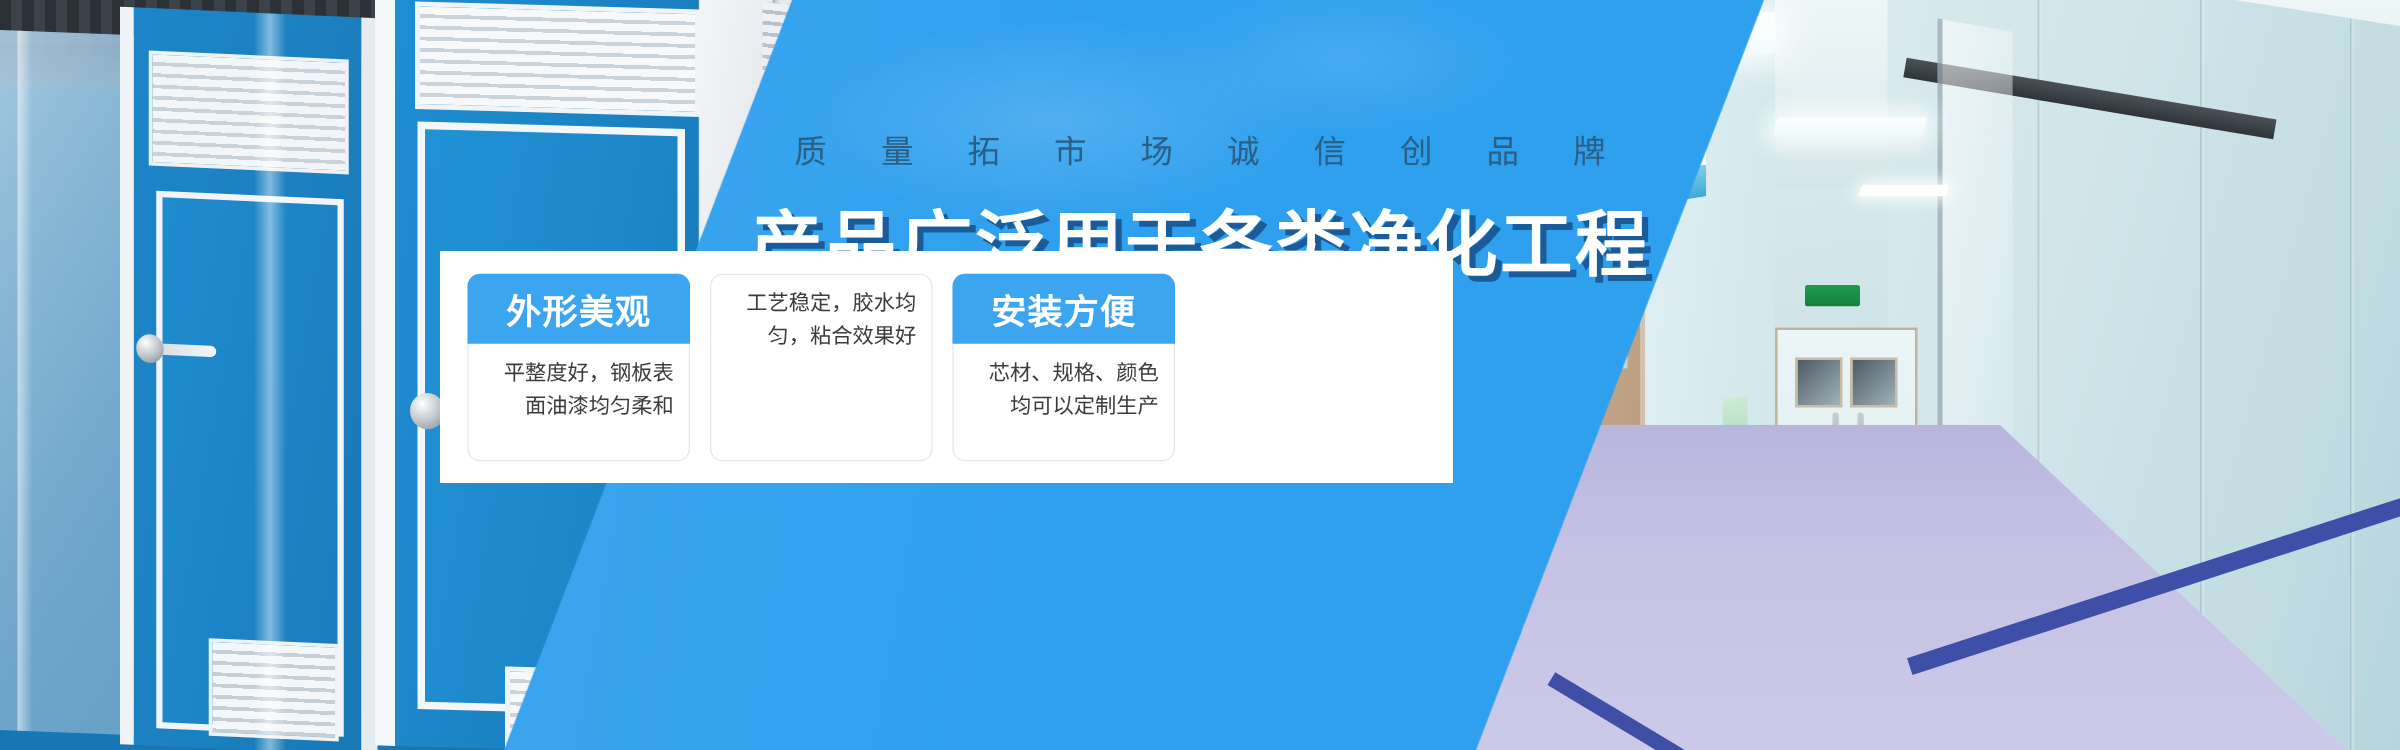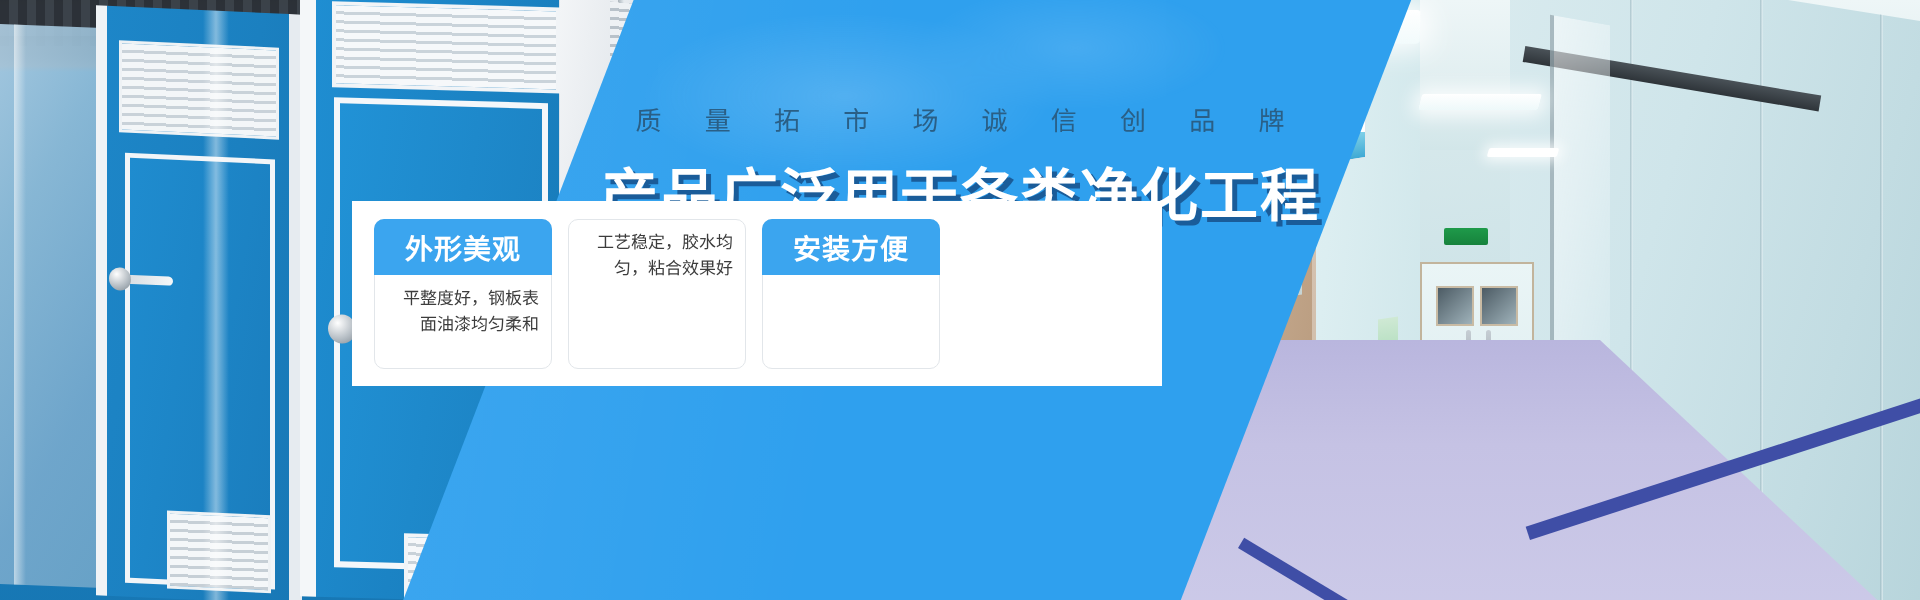--- a/index.html
+++ b/index.html
@@ -438,18 +438,19 @@
       <div class="card-title">外形美观</div>
       <div class="card-body">平整度好，钢板表面油漆均匀柔和</div>
     </div>
 
     <div class="card">
       <div class="card-body">工艺稳定，胶水均匀，粘合效果好</div>
     </div>
 
     <div class="card">
       <div class="card-title">安装方便</div>
+      <div class="card-body">芯材、规格、颜色均可以定制生产</div>
     </div>
 
 
   </div>
 
 </div>
 
 </body></html>

